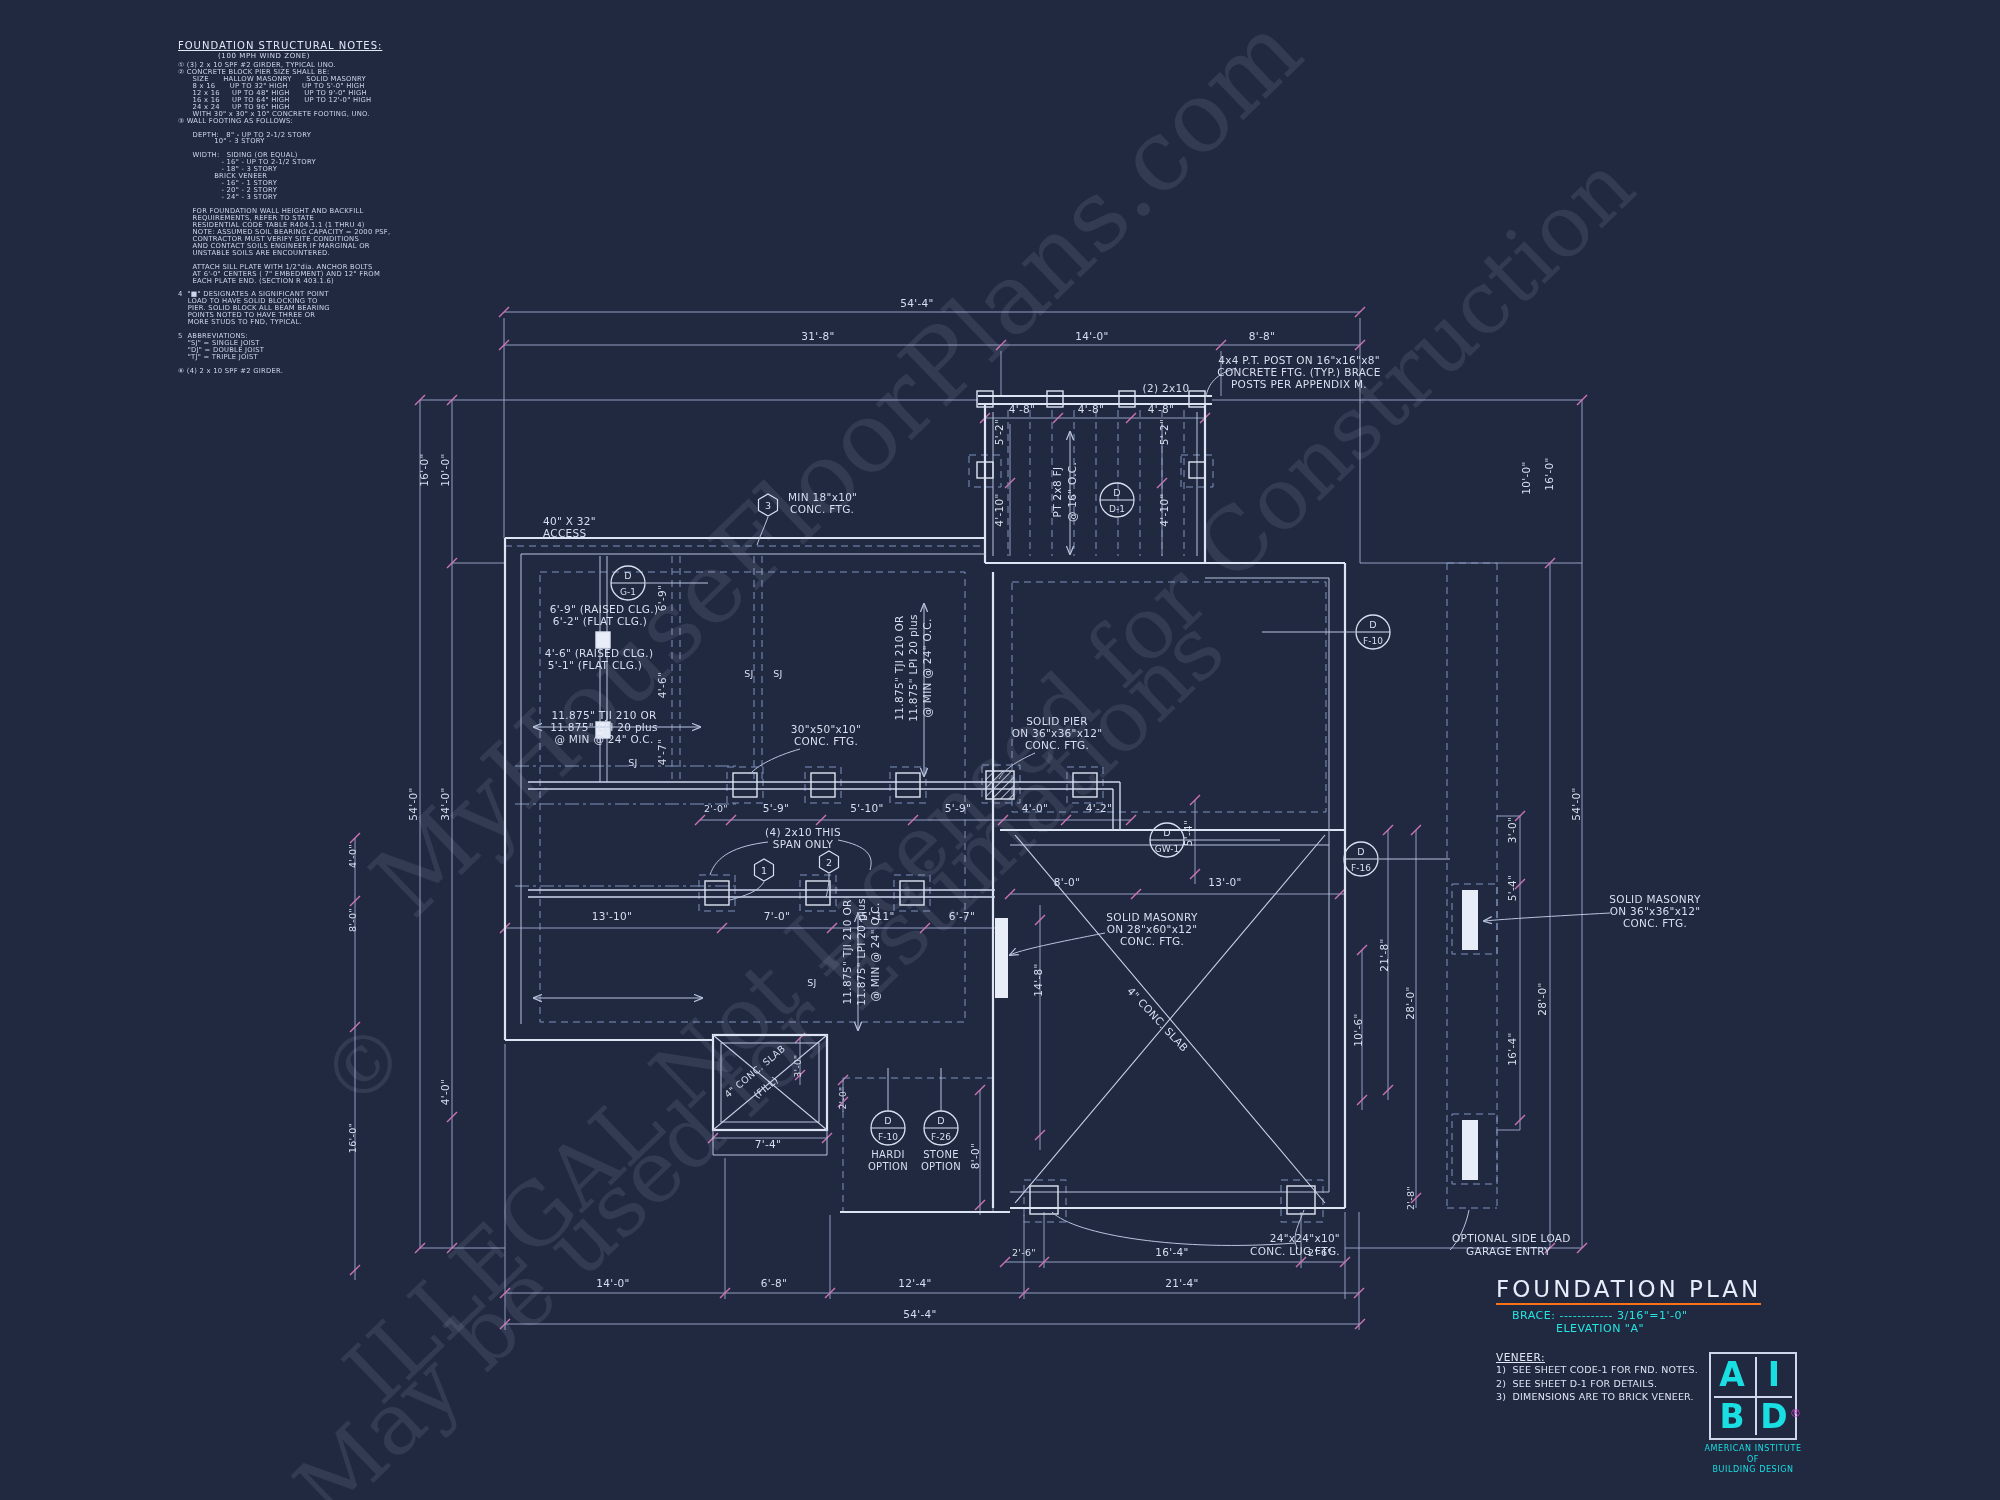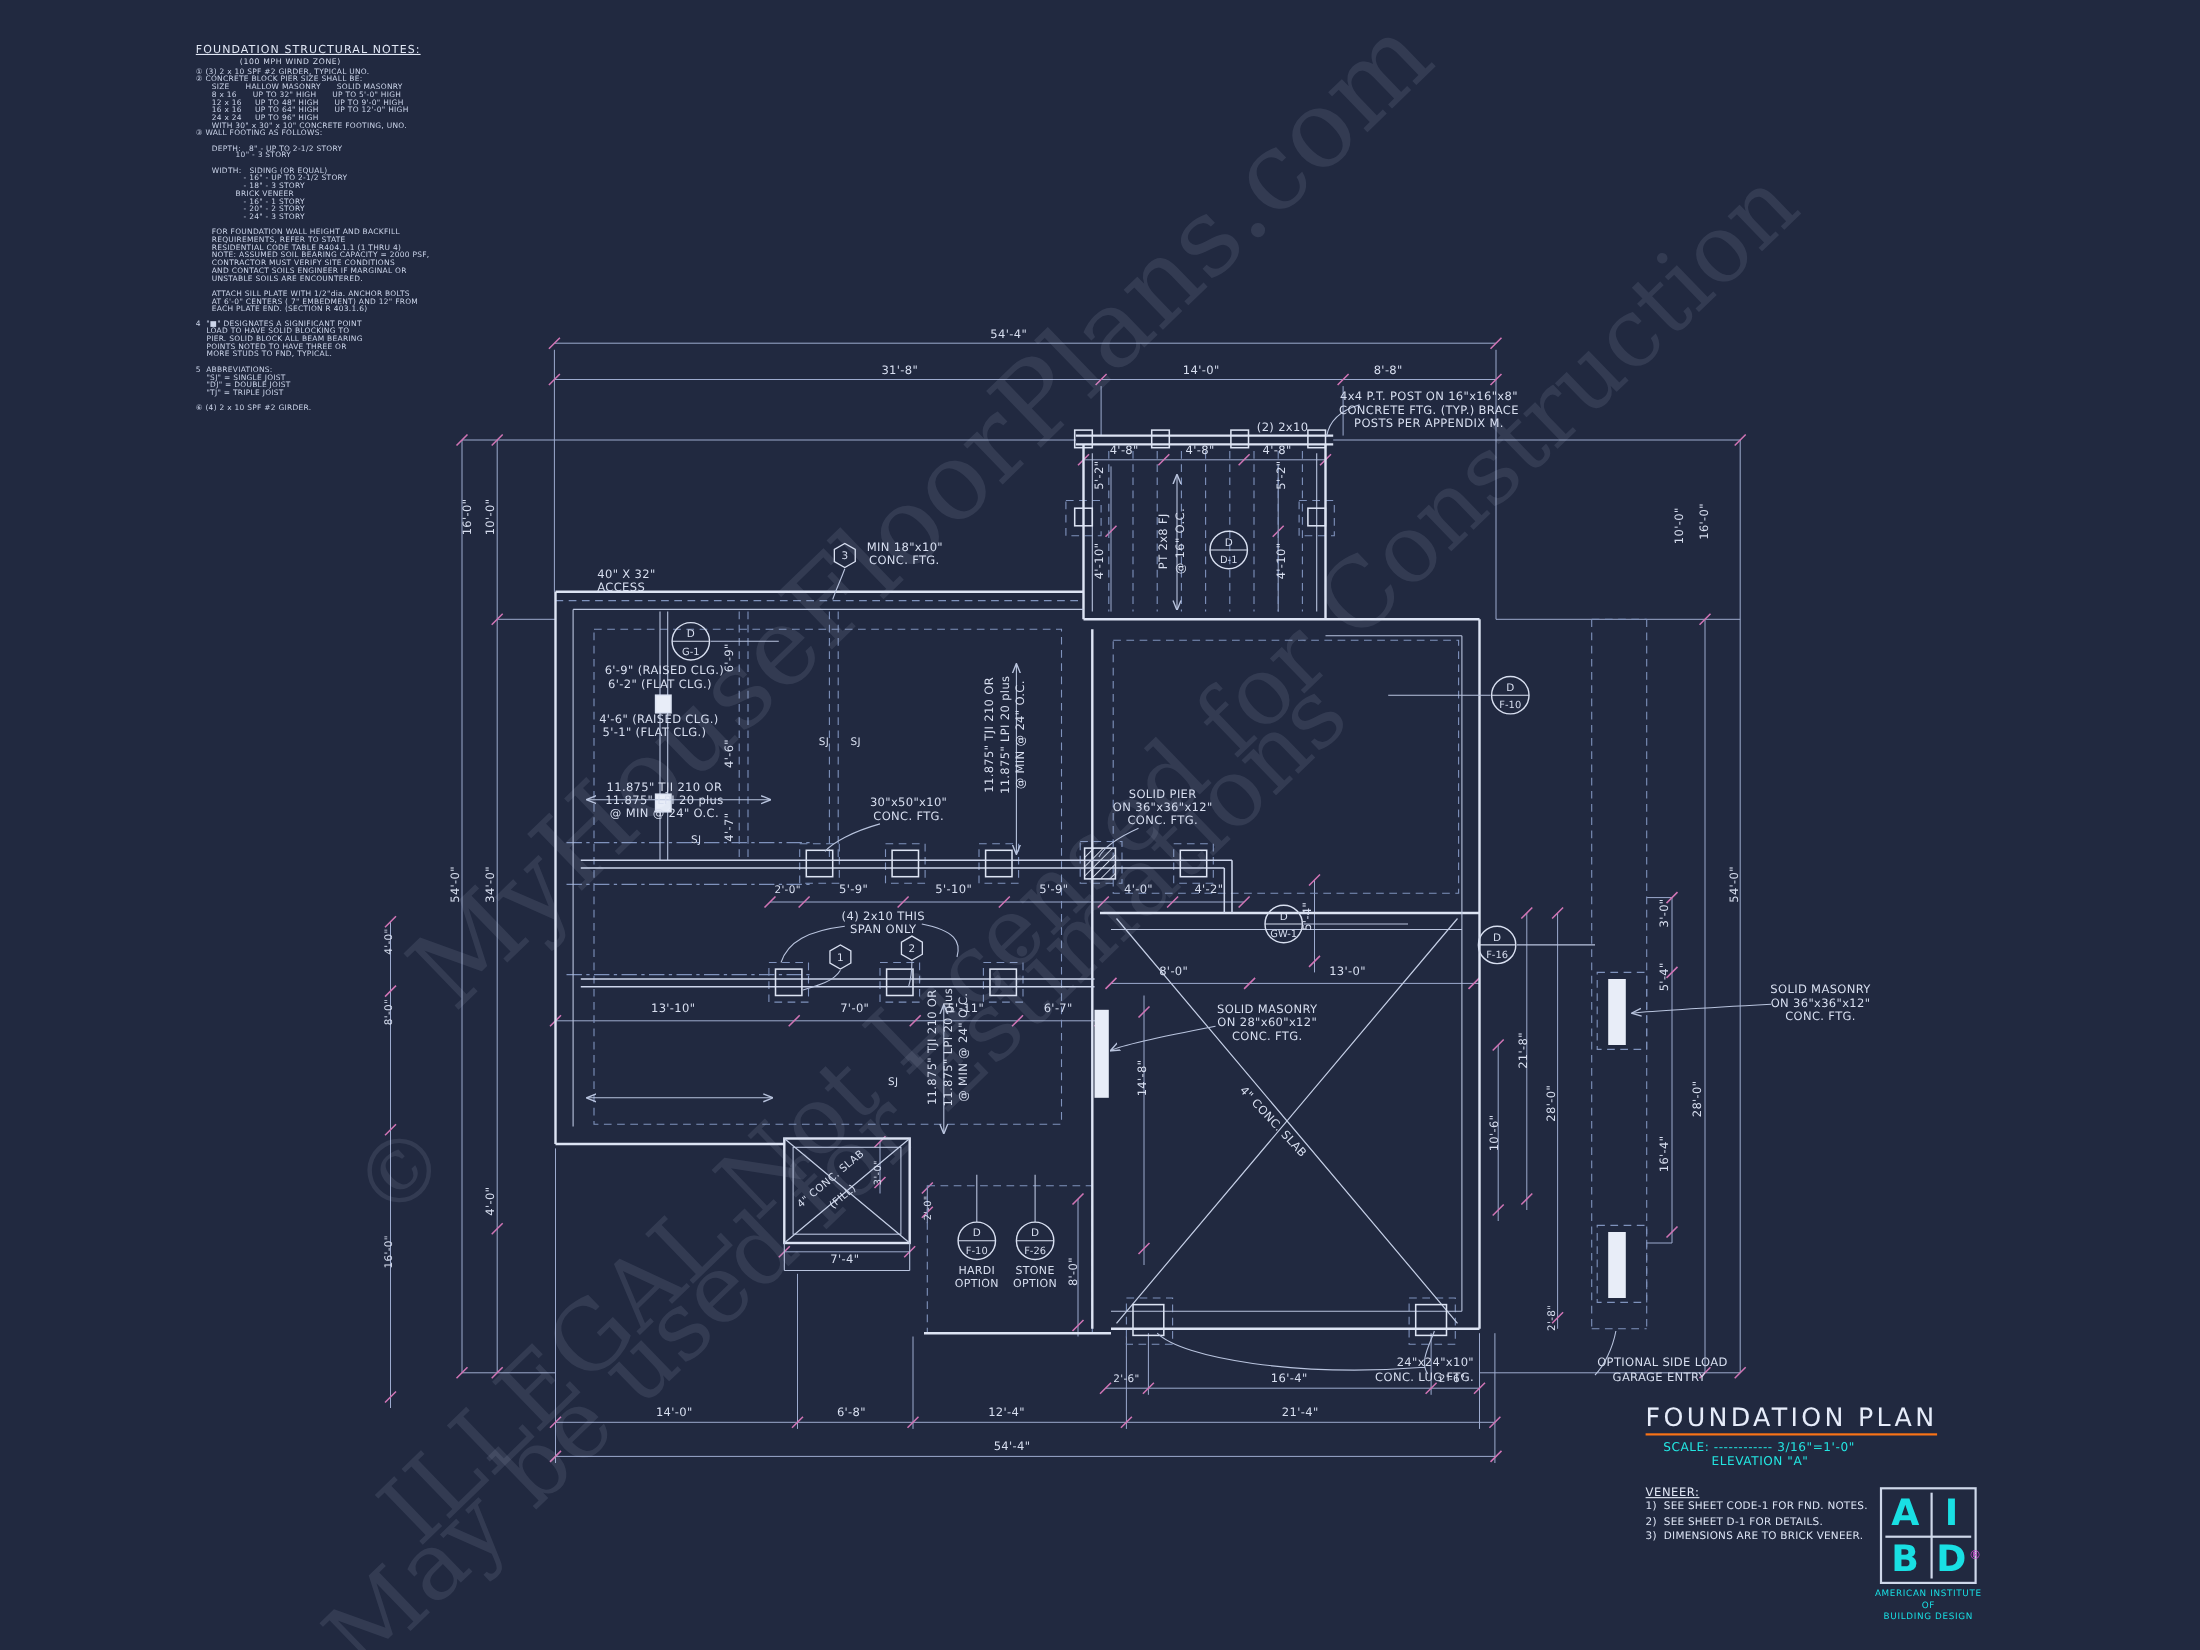--- a/index.html
+++ b/index.html
@@ -376,21 +376,21 @@
         <div>    "SJ" = SINGLE JOIST</div>
         <div>    "DJ" = DOUBLE JOIST</div>
         <div>    "TJ" = TRIPLE JOIST</div>
         <div>&nbsp;</div>
         <div>⑥ (4) 2 x 10 SPF #2 GIRDER.</div>
       </div>
   </div>
 
   <div class="tblock">
     <div class="tb-title">FOUNDATION PLAN</div>
-    <div class="tb-scale"><span>SCALE:</span> <span>------------</span> <span>3/16"=1'-0"</span></div>
+    <div class="tb-scale"><span>BRACE:</span> <span>------------</span> <span>3/16"=1'-0"</span></div>
     <div class="tb-elev">ELEVATION "A"</div>
     <div class="tb-notes-title">VENEER:</div>
     <div id="tb-notes">
         <div>1)  SEE SHEET CODE-1 FOR FND. NOTES.</div>
         <div>2)  SEE SHEET D-1 FOR DETAILS.</div>
         <div>3)  DIMENSIONS ARE TO BRICK VENEER.</div>
       </div>
   </div>
 
   <div class="logo">

